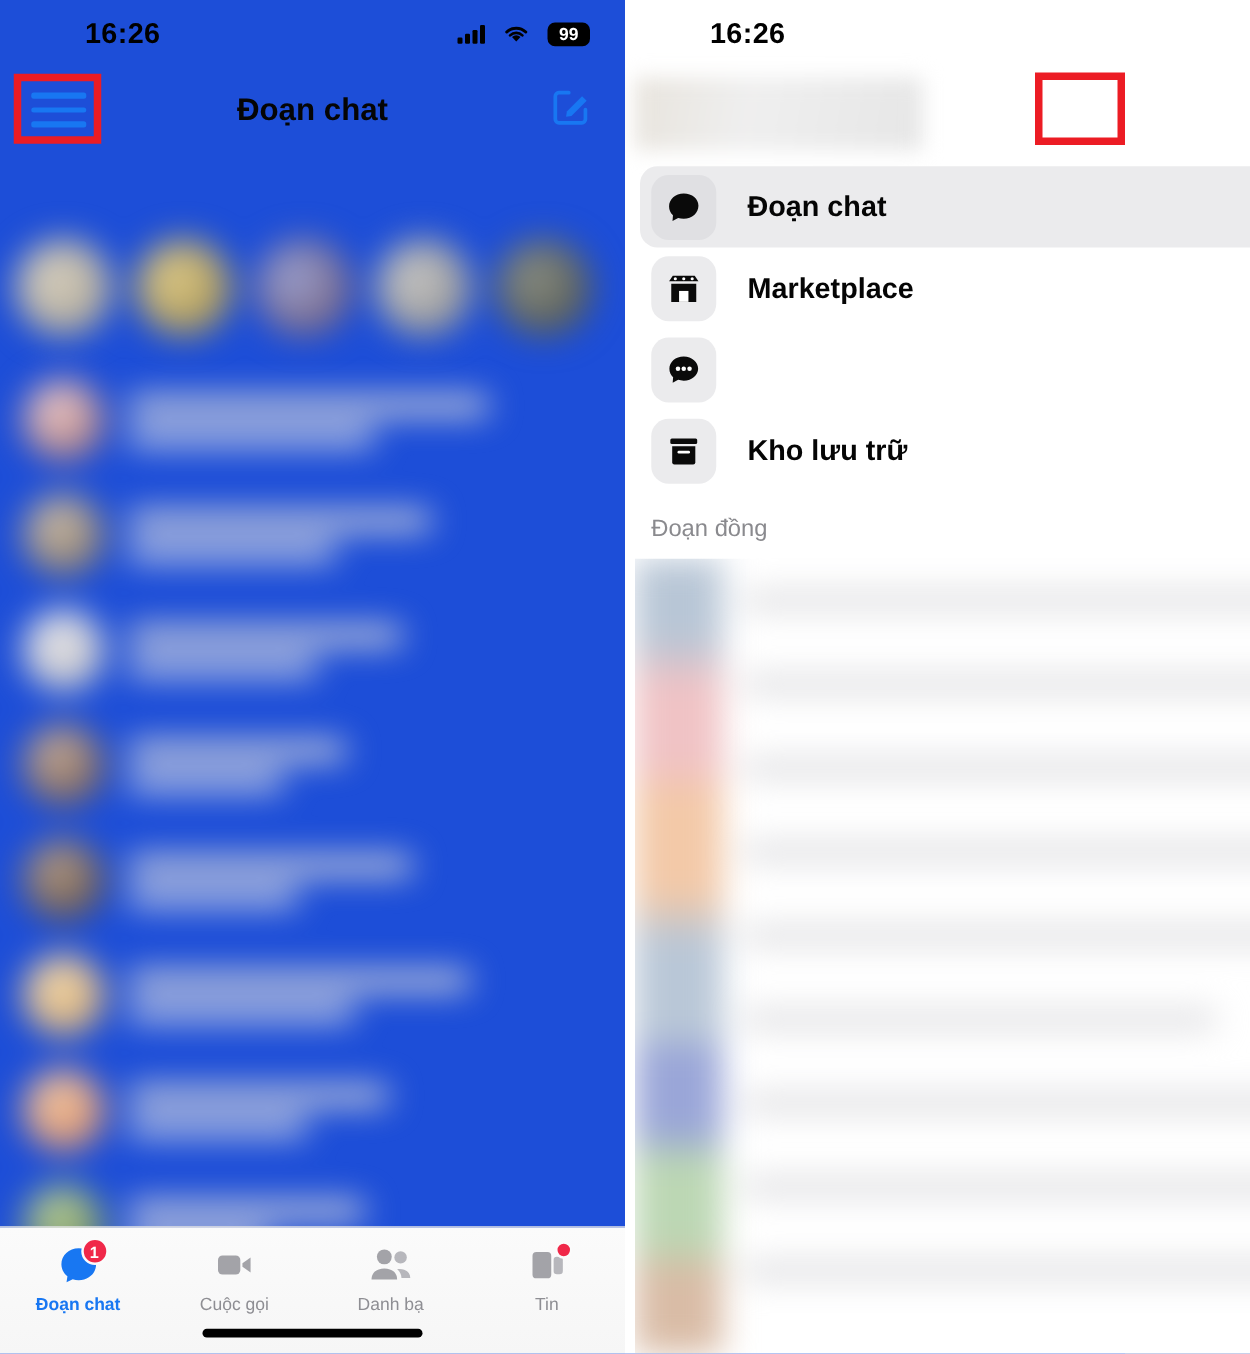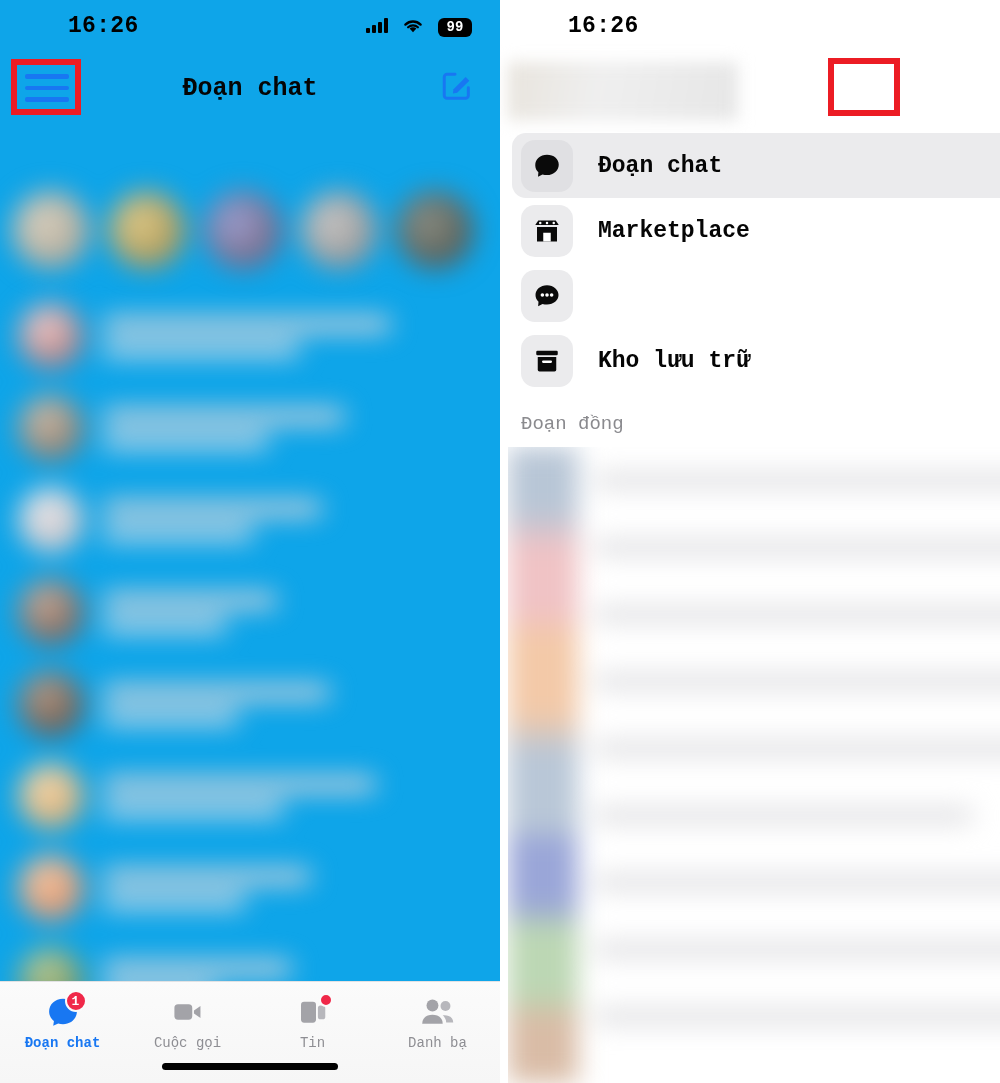--- a/index.html
+++ b/index.html
@@ -4,35 +4,35 @@
 <style>
   * { margin:0; padding:0; box-sizing:border-box; }
   html,body{
     width:1000px; height:1083px; overflow:hidden;
     font-family:"Liberation Sans", sans-serif;
     background:#ffffff;
   }
   .stage{ position:relative; width:1000px; height:1083px; }
 
   
-  .panel{ position:absolute; top:0; height:1083px; background:#0ea5e9; overflow:hidden;font-family:Liberation Mono, monospace; }
+  .panel{ position:absolute; top:0; height:1083px; background:#1d4ed8; overflow:hidden; }
   .panel-left{ left:0; width:500px; }
   .panel-right{ left:500px; width:500px; }
 
   
   .statusbar{
     position:absolute; top:0; left:0; right:0; height:48px;
     display:flex; align-items:center; justify-content:space-between;
     padding:0 28px 0 0;
   }
   .sb-time{
     font-size:23px; font-weight:bold; color:#000;
     letter-spacing:.3px; margin-left:68px; margin-top:4px;
   }
-  .sb-right{ display:flex; gap:14px; margin-top:6px; }
+  .sb-right{ display:flex; align-items:center; gap:14px; margin-top:6px; }
   .bars{ display:flex; align-items:flex-end; gap:2.5px; height:15px; }
   .bars i{ display:block; width:3.6px; background:#000; border-radius:1px; }
   .bars i:nth-child(1){ height:5px; }
   .bars i:nth-child(2){ height:8px; }
   .bars i:nth-child(3){ height:11px; }
   .bars i:nth-child(4){ height:14.5px; }
   .batt{
     background:#000; color:#fff; border-radius:6px;
     font-size:14px; font-weight:bold; padding:2px 7px 3px;
     line-height:1; display:flex; align-items:center; justify-content:center;
@@ -280,38 +280,38 @@
         <div class="tab-ico">
           <svg width="34" height="34" viewBox="0 0 24 24">
             <rect x="2.4" y="6.6" width="12.6" height="10.8" rx="2.6" fill="#a3a3a8"></rect>
             <path d="M16.2 11 l4.6-3.2 v8.4 L16.2 13 Z" fill="#a3a3a8"></path>
           </svg>
         </div>
         <div class="tab-lbl">Cuộc gọi</div>
       </div>
       <div class="tab">
         <div class="tab-ico">
-          <svg width="30" height="34" viewBox="0 0 22 24">
-            <rect x="2.2" y="4.4" width="11" height="15.4" rx="2.3" fill="#a3a3a8"></rect>
-            <rect x="14.6" y="7.2" width="5.4" height="10.2" rx="1.9" fill="#b7b7bc"></rect>
-          </svg>
-          <div class="badge-dot"></div>
-        </div>
-        <div class="tab-lbl">Tin</div>
-      </div>
-      <div class="tab">
-        <div class="tab-ico">
           <svg width="36" height="34" viewBox="0 0 26 24">
             <circle cx="9" cy="7.3" r="4.3" fill="#a3a3a8"></circle>
             <circle cx="18.4" cy="7.6" r="3.6" fill="#b7b7bc"></circle>
             <path d="M1.6 20.4 c0-4.2 3.3-6.4 7.4-6.4 s7.4 2.2 7.4 6.4 z" fill="#a3a3a8"></path>
             <path d="M16.4 14.4 c3.9-.6 7.6 1.3 7.6 5.1 h-5.1 c0-2-1-3.8-2.5-5.1z" fill="#b7b7bc"></path>
           </svg>
         </div>
         <div class="tab-lbl">Danh bạ</div>
+      </div>
+      <div class="tab">
+        <div class="tab-ico">
+          <svg width="30" height="34" viewBox="0 0 22 24">
+            <rect x="2.2" y="4.4" width="11" height="15.4" rx="2.3" fill="#a3a3a8"></rect>
+            <rect x="14.6" y="7.2" width="5.4" height="10.2" rx="1.9" fill="#b7b7bc"></rect>
+          </svg>
+          <div class="badge-dot"></div>
+        </div>
+        <div class="tab-lbl">Tin</div>
       </div>
       <div class="home-ind"></div>
     </div>
   </div>
 
   <div class="panel panel-right">
 
     <div class="behind">
       <div class="behind-inner">
         <div class="hamburger" style="left:425px; top:87px;">

